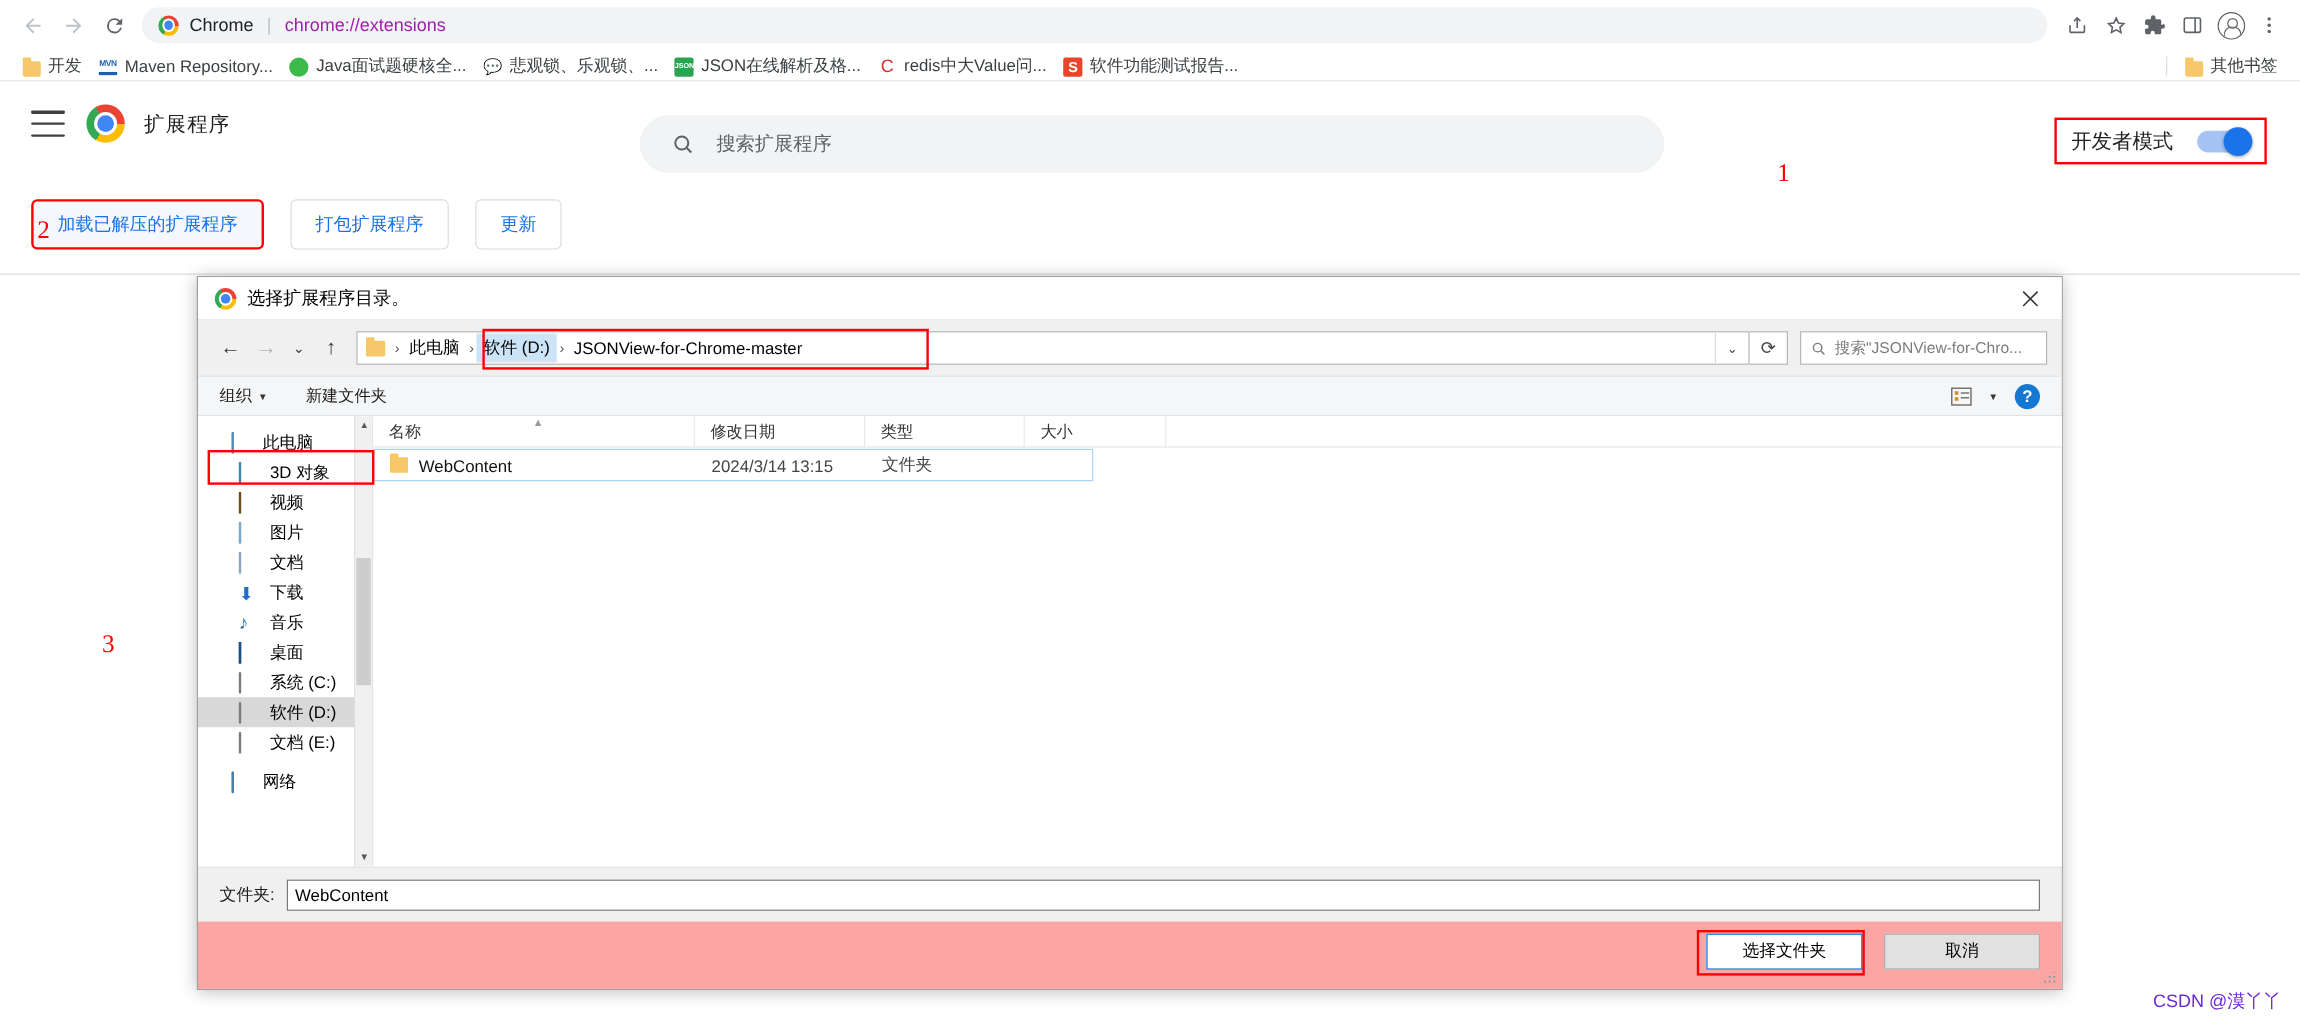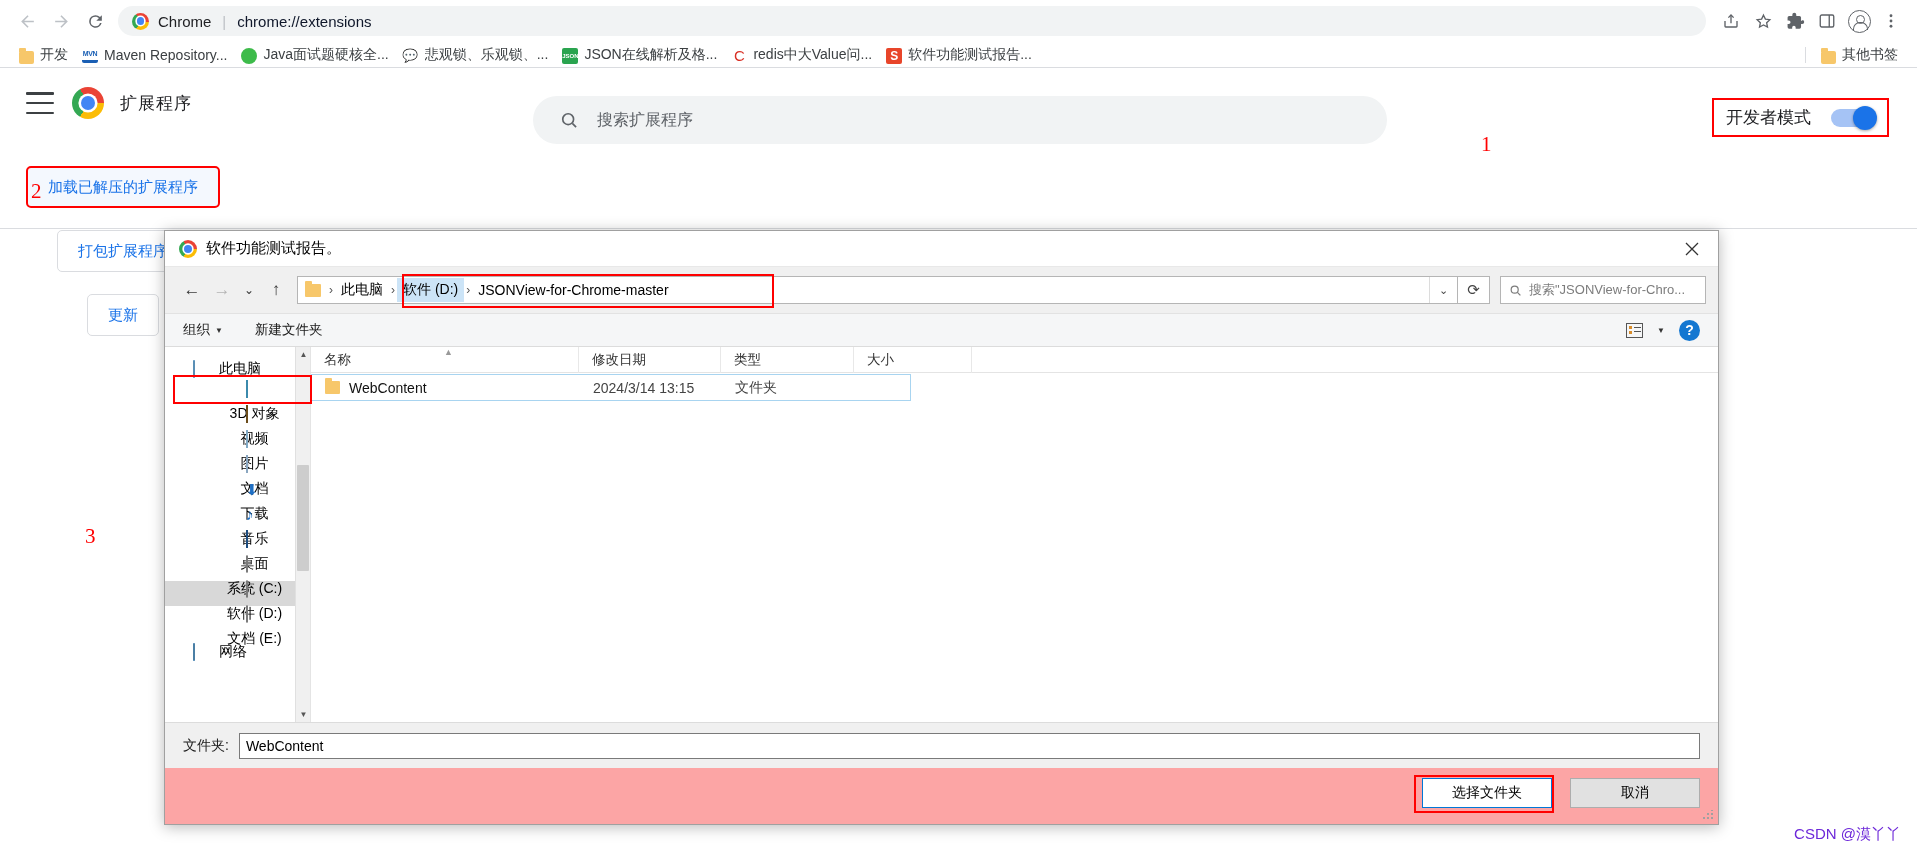--- a/index.html
+++ b/index.html
@@ -35,21 +35,21 @@
       conic-gradient(from -30deg,#ea4335 0deg 120deg,#fbbc05 120deg 240deg,#34a853 240deg 360deg);
     position:relative; flex:0 0 auto;
   }
   .chrome-logo-sm::after {
     content:""; position:absolute; left:50%; top:50%;
     width:7.5px; height:7.5px; margin:-3.75px 0 0 -3.75px;
     border-radius:50%; background:#4285f4; box-shadow:0 0 0 1.6px #fff;
   }
   .omni-scheme { color:#202124; }
   .omni-sep { color:#bdc1c6; padding:0 2px; }
-  .omni-url { color:#0f172a; white-space:nowrap; overflow:hidden; }
+  .omni-url { color:#a21caf; white-space:nowrap; overflow:hidden; }
   .tb-icon {
     width:32px; height:32px; display:flex; align-items:center; justify-content:center;
     color:#5f6368; flex:0 0 auto;
   }
   .avatar-circle {
     width:23px; height:23px; border-radius:50%; border:1.8px solid #5f6368;
     position:relative;
   }
   .avatar-circle::before{
     content:""; position:absolute; left:50%; top:4px; width:7px; height:7px;
@@ -133,21 +133,21 @@
   }
   .toggle::after{
     content:""; position:absolute; right:-2px; top:-3px; width:24px; height:24px;
     border-radius:50%; background:#1a73e8; box-shadow:0 1px 3px rgba(0,0,0,.35);
   }
   .annot {
     position:absolute; color:#ff0000; font-size:21px; font-weight:400;
     font-family:"Liberation Serif", serif;
   }
 
-  .ext-buttons { position:absolute; top:166px; left:26px; display:flex; gap:22px; align-items:center;flex-direction:column;}
+  .ext-buttons { position:absolute; top:166px; left:26px; display:flex; gap:22px; align-items:flex-start;}
   .ext-btn {
     height:42px; padding:0 20px; border:1px solid #dadce0; border-radius:5px;
     background:#fff; color:#1a73e8; font-size:15px;
     display:flex; align-items:center; justify-content:center; white-space:nowrap;
   }
   .ext-btn.highlight { border:2.5px solid #ff0000; background:#f4f8fe; }
   .ext-divider {
     position:absolute; top:228px; left:0; width:1917px; height:1px; background:#dadce0;
   }
 
@@ -249,21 +249,21 @@
 
   
   .tree {
     width:146px; background:#fff; border-right:1px solid #e4e4e4;
     padding-top:9px; font-size:14px; color:#000; position:relative; flex:0 0 auto;
   }
   .tree-item {
     display:flex; align-items:center; gap:8px; height:25px; padding-left:28px;
     white-space:nowrap;
   }
-  .tree-item.indent { padding-left:34px;flex-direction:column; }
+  .tree-item.indent { padding-left:34px; }
   .tree-item.sel { background:#d8d8d8; }
   .ti { width:18px; height:16px; flex:0 0 auto; position:relative; }
   .ico-pc { width:17px; height:12px; background:#7fb8e0; border:1px solid #5a8fb5; border-radius:1px;}
   .ico-3d { width:15px; height:15px; background:linear-gradient(135deg,#9fd4e8,#4aa3c9); border:1px solid #3b8aac; }
   .ico-video { width:16px; height:14px; background:linear-gradient(#d8a14a,#8a5f20); border:1px solid #6b4c1a;}
   .ico-pic { width:16px; height:13px; background:#cfe6f5; border:1px solid #7fa8c4;}
   .ico-doc { width:13px; height:16px; background:#fff; border:1px solid #8aa6c0;}
   .ico-desk { width:16px; height:12px; background:#2a6fb5; border:1px solid #1d4d80;}
   .ico-drive { width:17px; height:12px; background:linear-gradient(#e6e6e6,#a9a9a9); border:1px solid #7b7b7b; border-radius:2px;}
   .ico-net { width:17px; height:13px; background:#6aa9d8; border:1px solid #4b7fa5; border-radius:2px;}
@@ -479,21 +479,21 @@
   <div class="annot" style="left:31px;   top:179px;">2</div>
   <div class="annot" style="left:85px;   top:524px;">3</div>
   <div class="annot" style="left:778px;  top:280px;">4</div>
   <div class="annot" style="left:482px;  top:453px;">5</div>
   <div class="annot" style="left:1503px; top:756px;">6</div>
 
   <div class="dialog">
 
     <div class="dlg-title">
       <span class="chrome-logo-xs"></span>
-      <span>软件功能测试报告。</span>
+      <span>选择扩展程序目录。</span>
       <span class="dlg-close">
         <svg width="14" height="14" viewBox="0 0 14 14" stroke="currentColor" stroke-width="1.3">
             <path d="M1 1l12 12M13 1L1 13"></path>
           </svg>
       </span>
     </div>
 
     <div class="dlg-nav">
       <div class="navbtn">←</div>
       <div class="navbtn dim">→</div>

